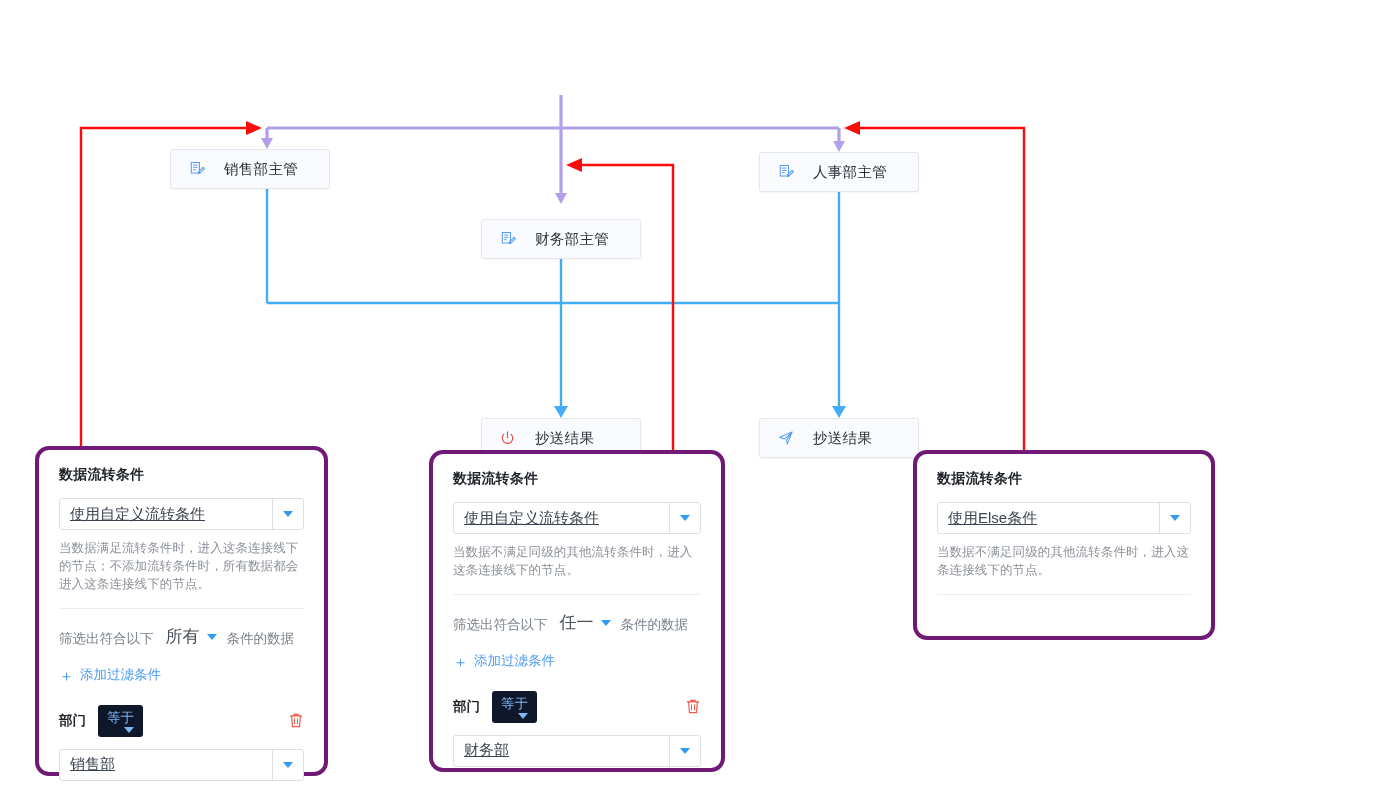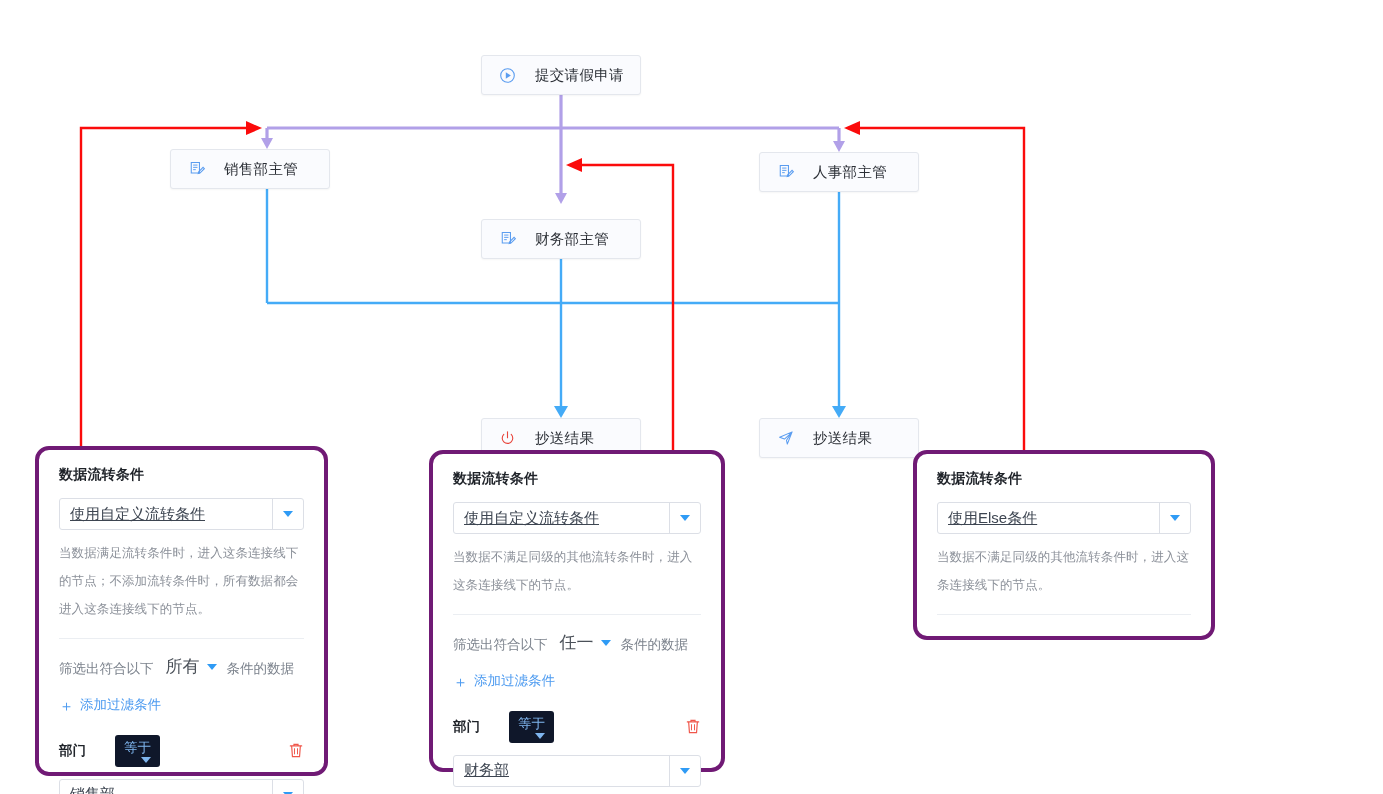--- a/index.html
+++ b/index.html
@@ -121,21 +121,21 @@
   }
   .caret {
     width: 0; height: 0;
     border-left: 5px solid transparent;
     border-right: 5px solid transparent;
     border-top: 6px solid #2f9bf5;
   }
 
   .hint {
     font-size: 12.5px;
-    line-height: 28px;
+    line-height: 18px;
     color: #8b9099;
     margin: 9px 0 0 0;
     letter-spacing: .1px;
   }
 
   .divider {
     border: 0;
     border-top: 1px solid #ebeef2;
     margin: 15px 0 0 0;
   }
@@ -169,21 +169,20 @@
   .add-link .plus {
     font-size: 15px;
     margin-right: 6px;
     line-height: 1;
   }
 
   .cond-row {
     display: flex;
     align-items: center;
     margin-top: 20px;
-    gap: 17px;
   }
   .cond-field {
     font-size: 13.5px;
     font-weight: bold;
     color: #1f2329;
     white-space: nowrap;
   }
   .op-chip {
     display: inline-flex;
     align-items: flex-end;
@@ -241,29 +240,20 @@
     <path class="wire-red" d="M81,446 L81,128 L249,128"></path>
     <polygon points="262,128 246,121 246,135" fill="#fb0b0b"></polygon>
 
     <path class="wire-red" d="M673,450 L673,165 L579,165"></path>
     <polygon points="566,165 582,158 582,172" fill="#fb0b0b"></polygon>
 
     <path class="wire-red" d="M1024,450 L1024,128 L857,128"></path>
     <polygon points="844,128 860,121 860,135" fill="#fb0b0b"></polygon>
   </svg>
 
-  <div class="node" id="node-start">
-    <span class="n-icon">
-      <svg width="17" height="17" viewBox="0 0 20 20">
-        <circle cx="10" cy="10" r="8" fill="none" stroke="#5b9df0" stroke-width="1.3"></circle>
-        <polygon points="8,6.3 14,10 8,13.7" fill="#5b9df0"></polygon>
-      </svg>
-    </span>
-    <span class="n-label">提交请假申请</span>
-  </div>
 
   <div class="node" id="node-sales">
     <span class="n-icon">
       <svg width="18" height="18" viewBox="0 0 22 22">
         <path d="M4,3 H14 L14,16 H4 Z" fill="none" stroke="#5b9df0" stroke-width="1.3"></path>
         <line x1="6.3" y1="6.2" x2="11.6" y2="6.2" stroke="#5b9df0" stroke-width="1.2"></line>
         <line x1="6.3" y1="9" x2="11.6" y2="9" stroke="#5b9df0" stroke-width="1.2"></line>
         <line x1="6.3" y1="11.8" x2="9.5" y2="11.8" stroke="#5b9df0" stroke-width="1.2"></line>
         <path d="M13,14.4 L18.4,9 L20,10.6 L14.6,16 L12.5,16.6 Z" fill="none" stroke="#5b9df0" stroke-width="1.3"></path>
       </svg>

